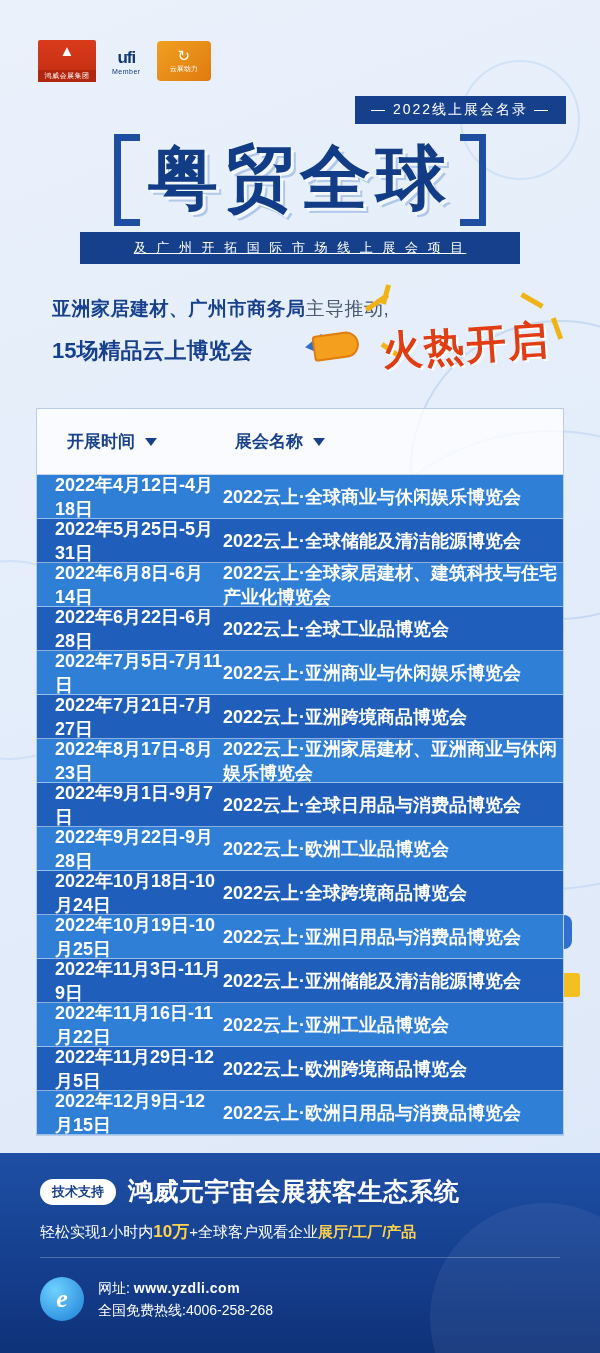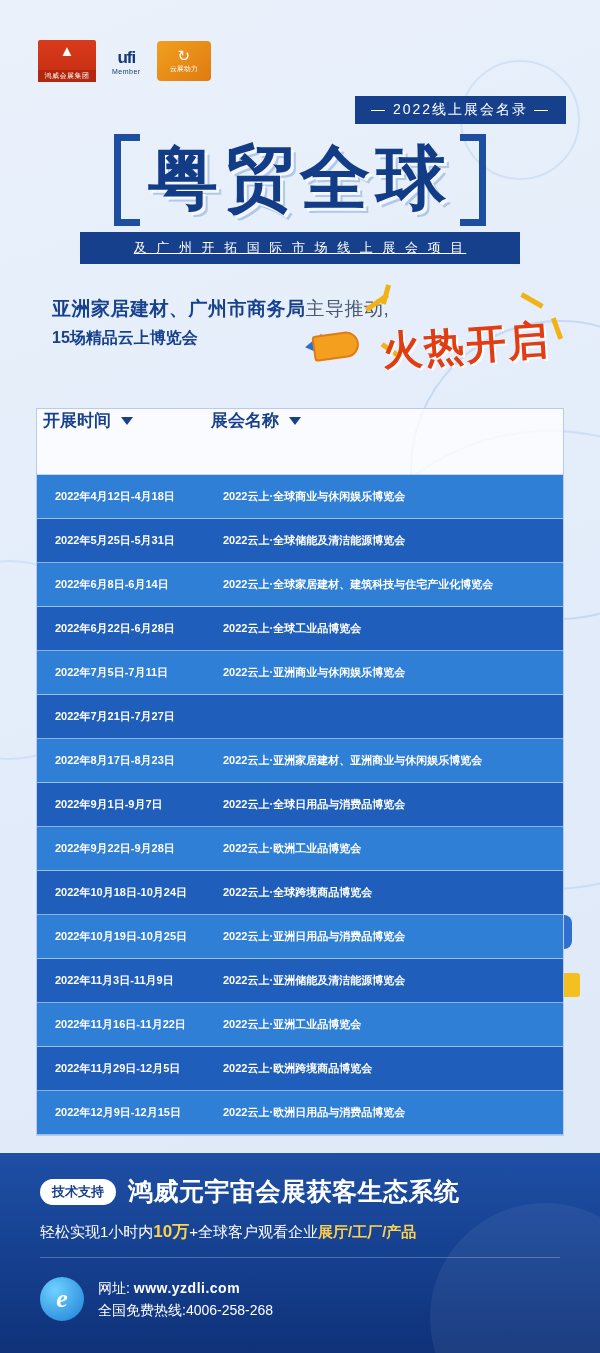--- a/index.html
+++ b/index.html
@@ -97,21 +97,21 @@
     padding: 7px 0;
     text-decoration: underline;
   }
 
   
   .promo {
     position: absolute; left: 52px; top: 296px;
   }
   .promo-l1 { font-size: 19px; font-weight: bold; color: #17408d; letter-spacing: 0.5px; }
   .promo-l1 .grey { color: #4a5a72; font-weight: normal; }
-  .promo-l2 { margin-top: 6px; font-size: 16px; font-weight: bold; color: #17408d; }
+  .promo-l2 { margin-top: 14px; font-size: 22px; font-weight: bold; color: #17408d; }
 
   .megaphone {
     position: absolute; left: 305px; top: 325px;
     width: 62px; height: 46px;
   }
   .mega-body {
     position: absolute; left: 8px; top: 8px;
     width: 46px; height: 26px;
     background: #f4a01e;
     border-radius: 4px 14px 14px 4px;
@@ -144,43 +144,43 @@
   }
 
   
   .table-card {
     position: absolute; left: 36px; top: 408px;
     width: 528px;
     background: rgba(255,255,255,0.78);
     border: 1px solid #b9cbe6;
   }
   .table-head {
-    display: flex; align-items: flex-start;
+    display: flex; align-items: center;
     height: 66px;
-    padding: 0 0 0 6px;
+    padding: 0 0 0 30px;
     border-bottom: 1px solid #c6d5ea;
   }
   .th {
     font-size: 17px; font-weight: bold; color: #17408d;
     display: flex; align-items: center; gap: 10px;
   }
   .th.col-date { width: 168px; }
   .caret {
     width: 0; height: 0;
     border-left: 6px solid transparent;
     border-right: 6px solid transparent;
     border-top: 8px solid #17408d;
   }
   .row {
     display: flex;
     height: 44px;
     align-items: center;
     padding-left: 18px;
     color: #fff;
-    font-size: 11px;
+    font-size: 18px;
     border-bottom: 1px solid rgba(255,255,255,0.5);
   }
   .row.alt-a { background: #2f7fd6; }
   .row.alt-b { background: #1f5fbb; }
   .row .cell-date { width: 168px; font-weight: bold; }
   .row .cell-name { flex: 1; font-weight: bold; }
 
   
   .illus {
     position: absolute; right: 26px; bottom: 268px;
@@ -385,20 +385,21 @@
         <div class="row alt-b">
           <div class="cell-date">2022年6月22日-6月28日</div>
           <div class="cell-name">2022云上·全球工业品博览会</div>
         </div>
         <div class="row alt-a">
           <div class="cell-date">2022年7月5日-7月11日</div>
           <div class="cell-name">2022云上·亚洲商业与休闲娱乐博览会</div>
         </div>
         <div class="row alt-b">
           <div class="cell-date">2022年7月21日-7月27日</div>
+          <div class="cell-name">2022云上·亚洲跨境商品博览会</div>
         </div>
         <div class="row alt-a">
           <div class="cell-date">2022年8月17日-8月23日</div>
           <div class="cell-name">2022云上·亚洲家居建材、亚洲商业与休闲娱乐博览会</div>
         </div>
         <div class="row alt-b">
           <div class="cell-date">2022年9月1日-9月7日</div>
           <div class="cell-name">2022云上·全球日用品与消费品博览会</div>
         </div>
         <div class="row alt-a">

